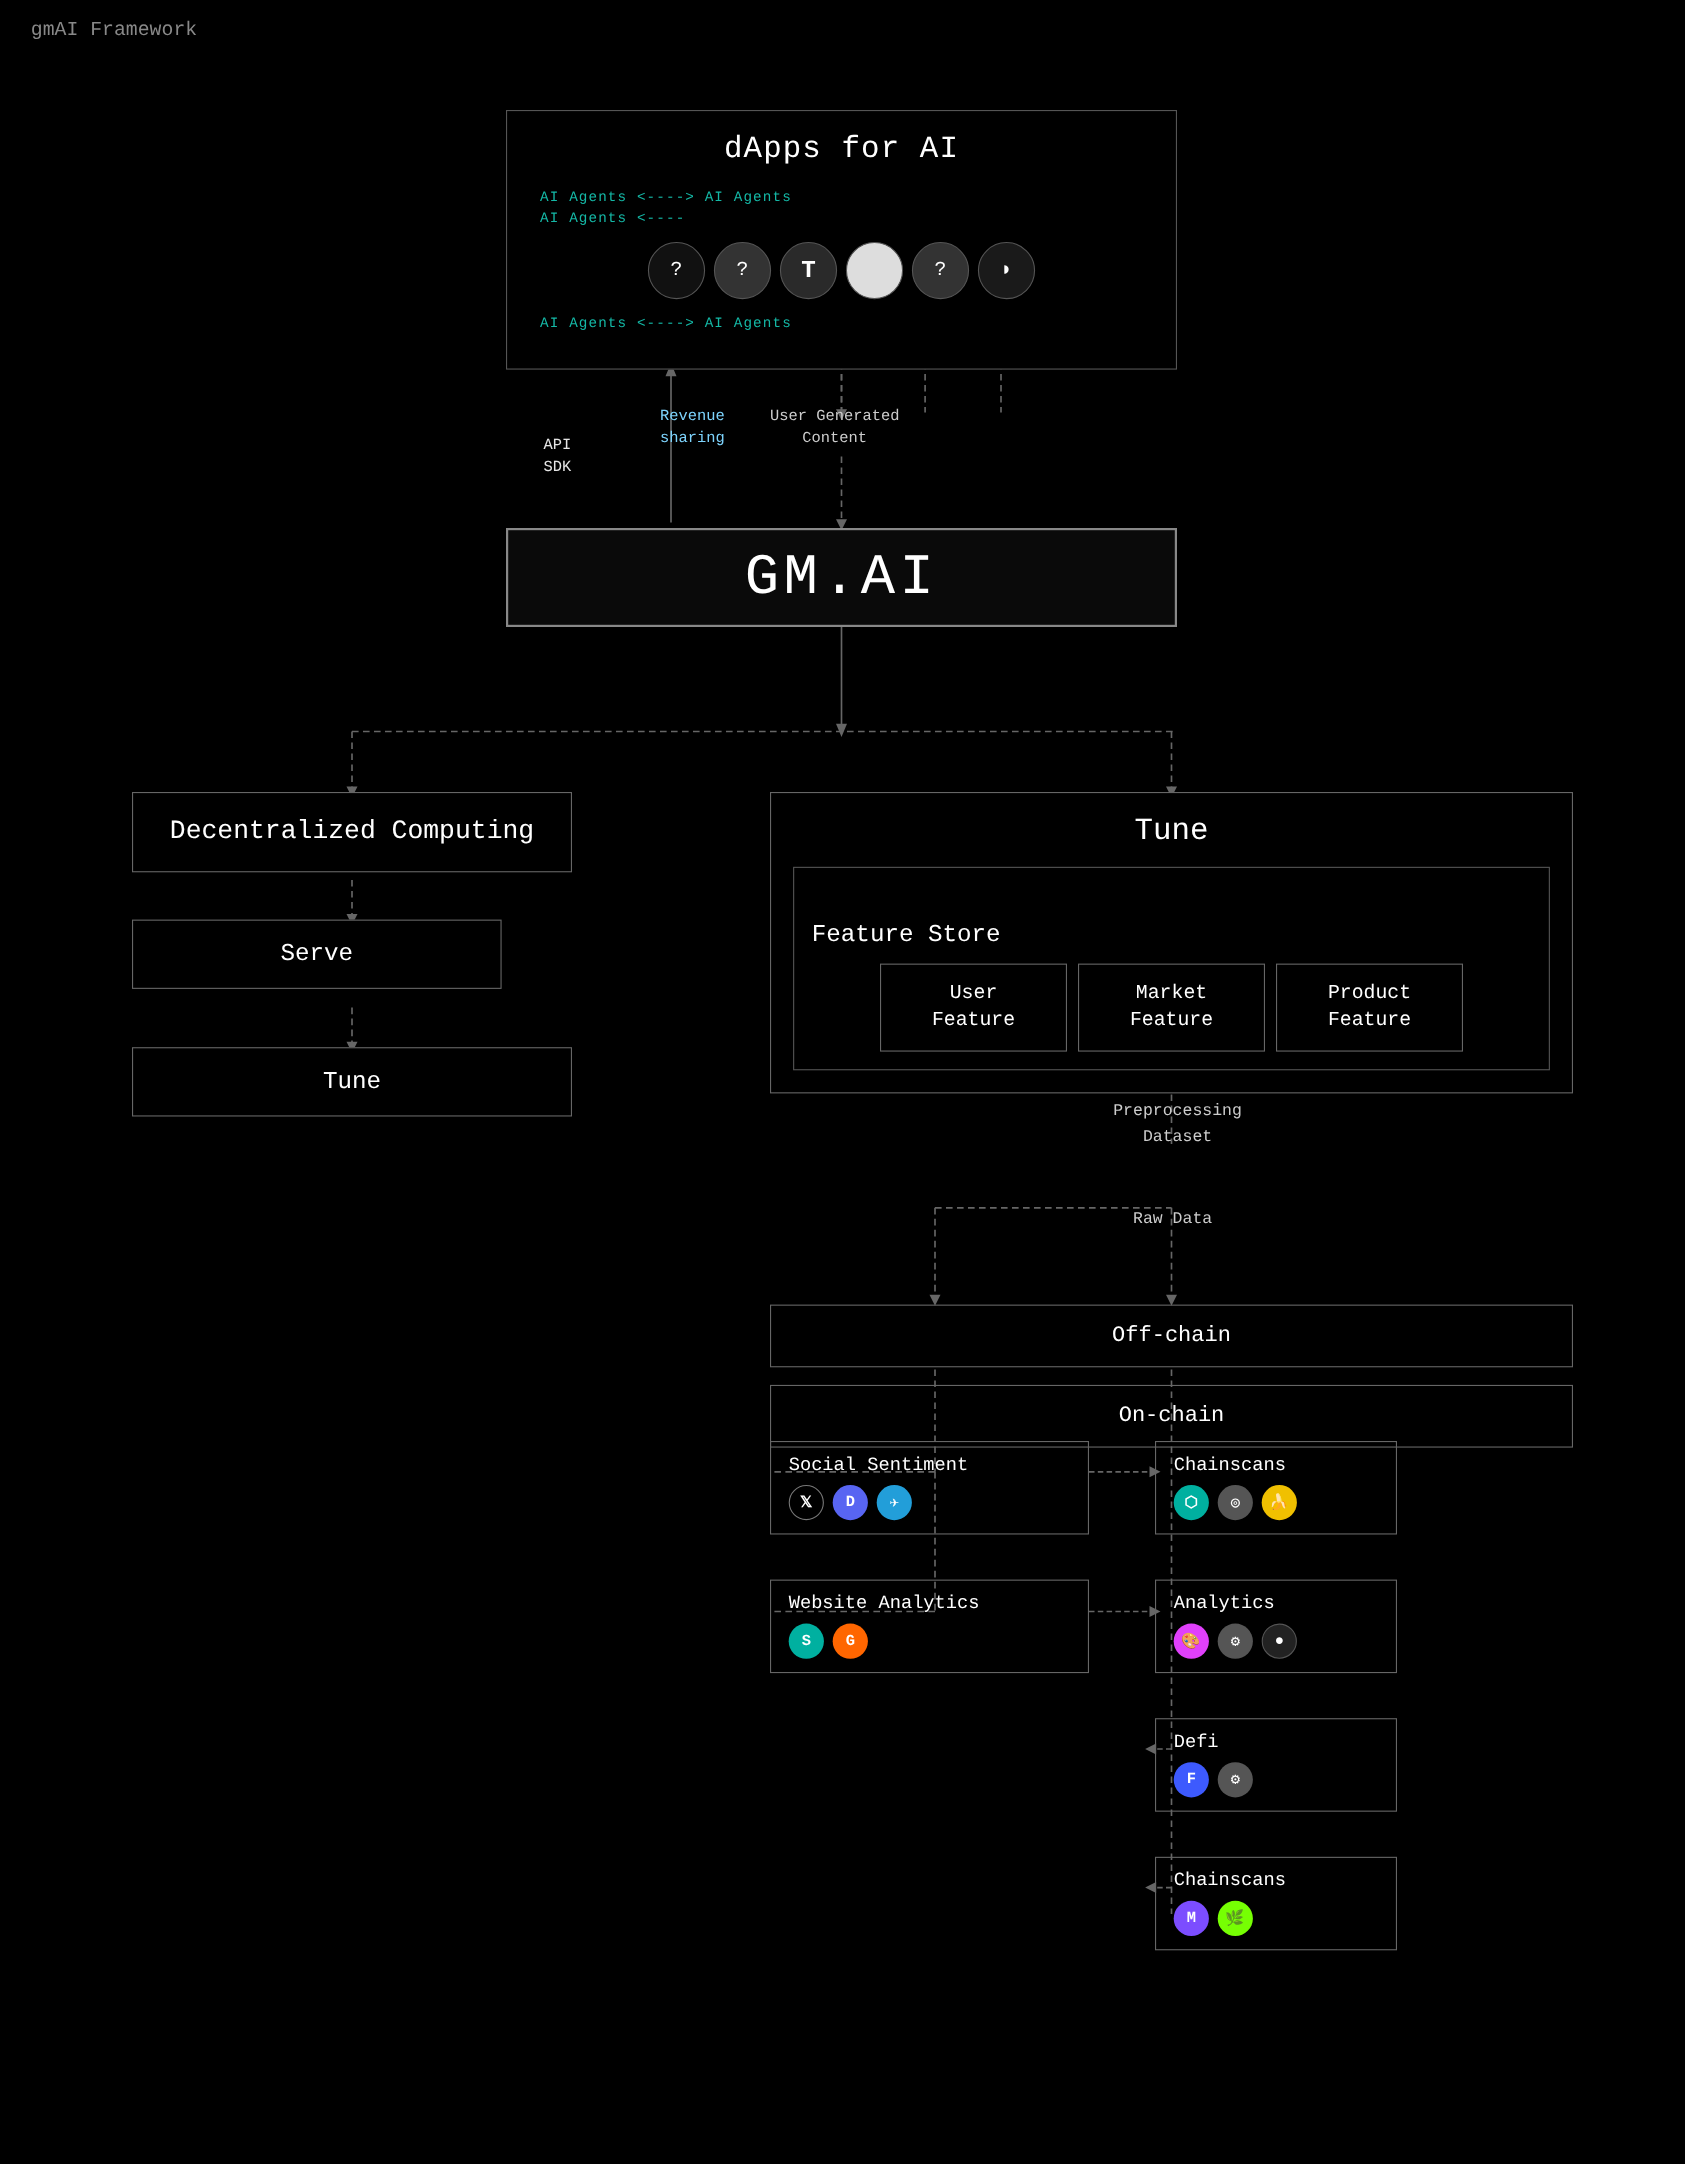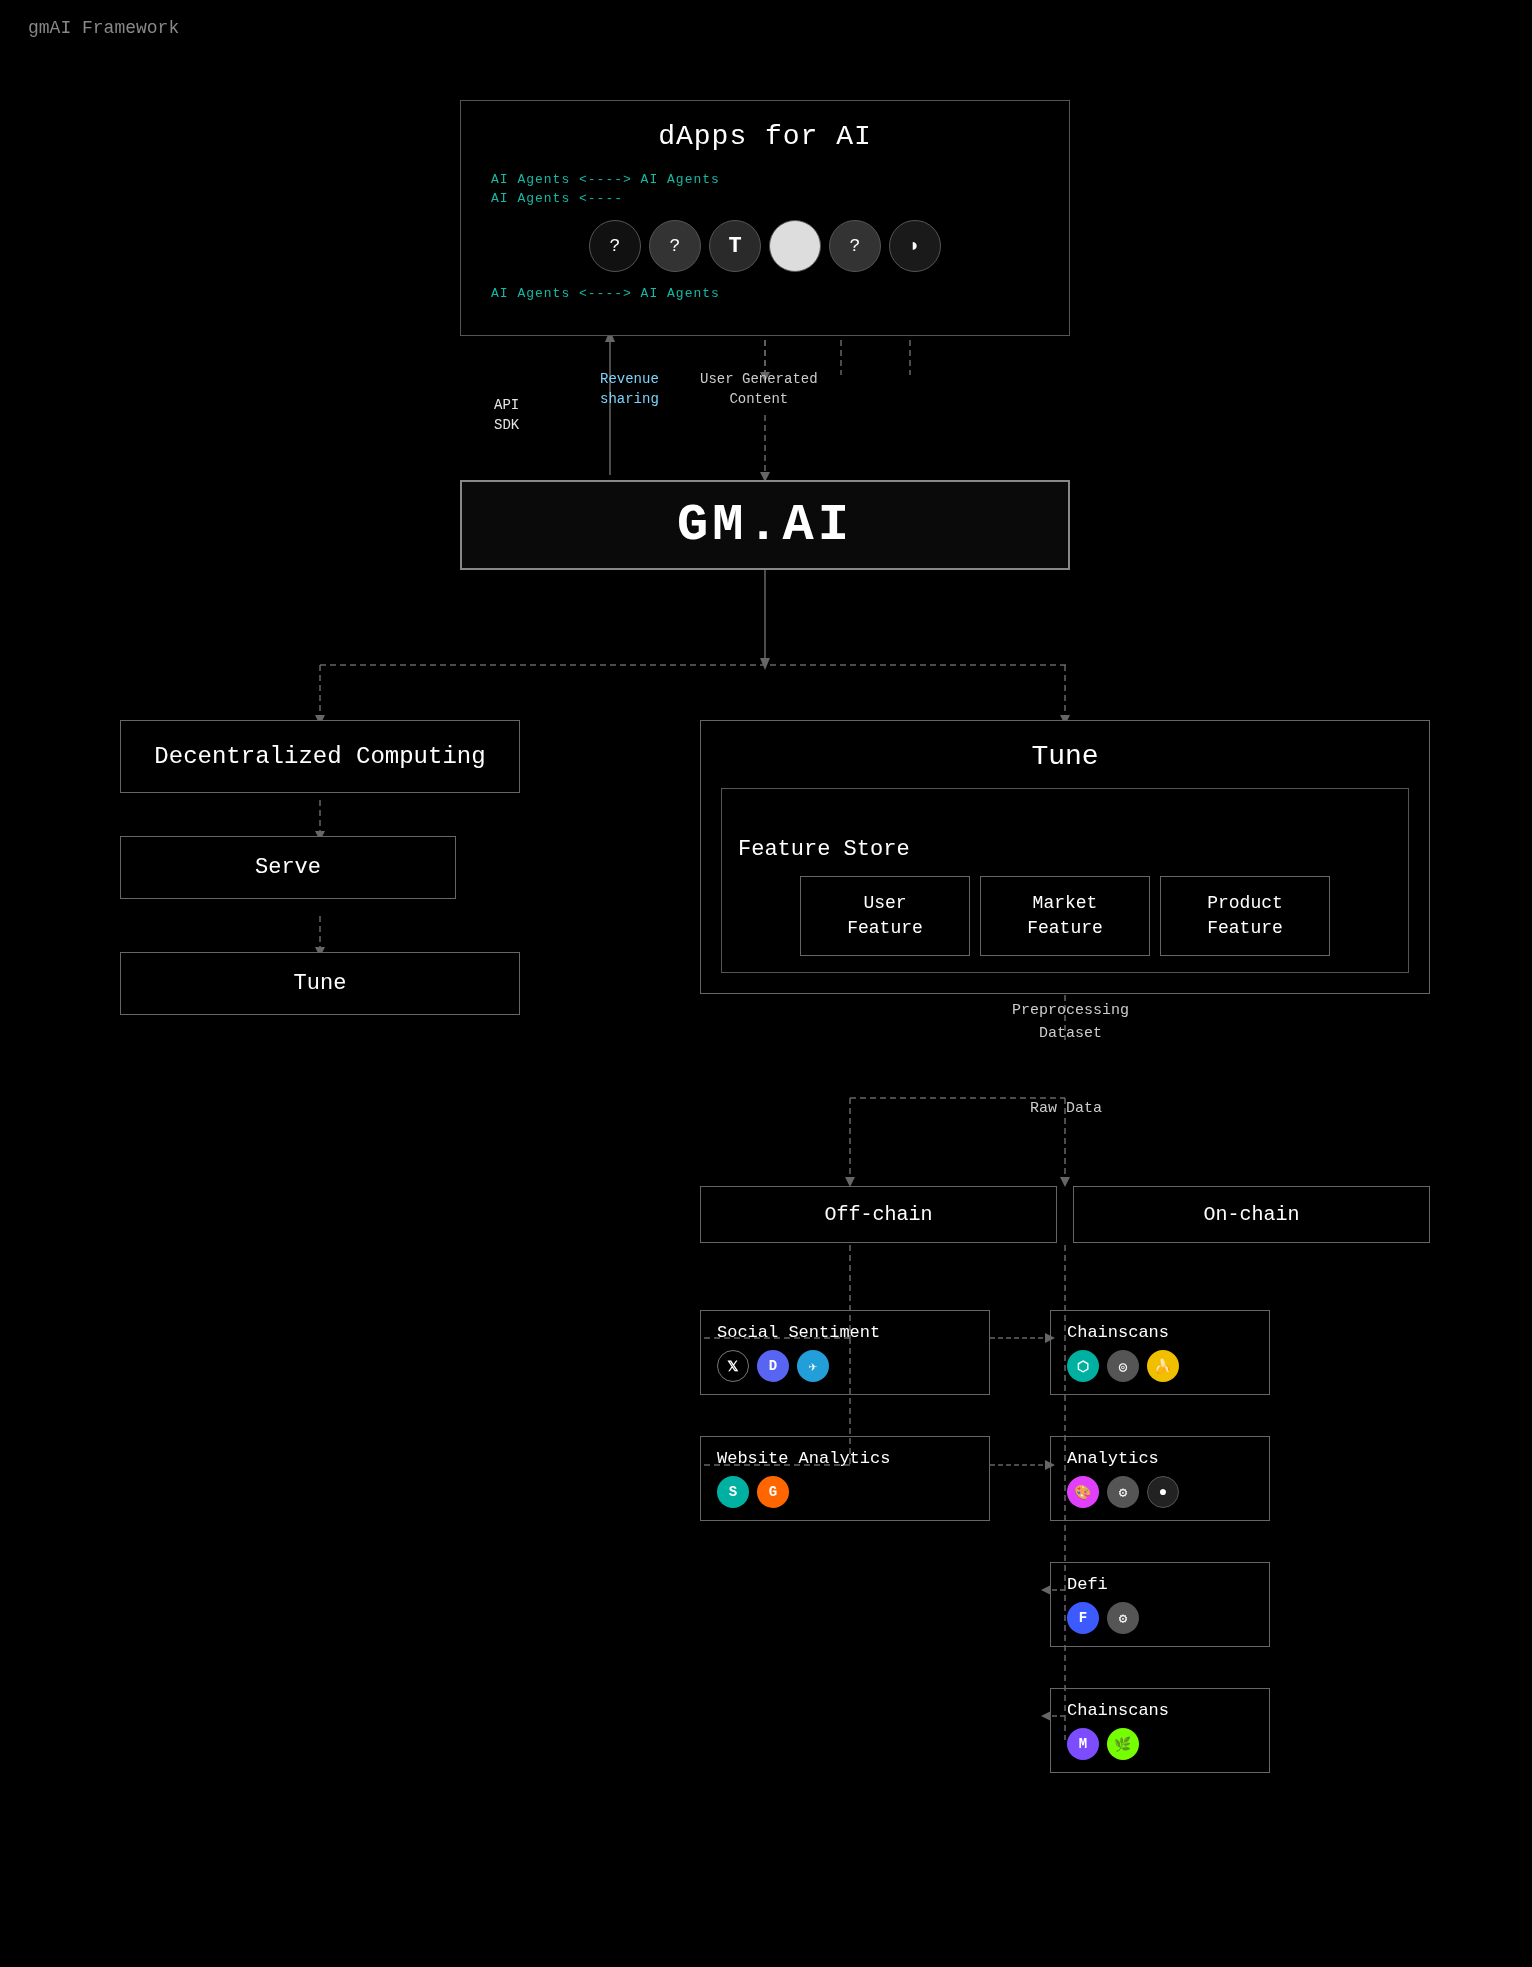--- a/index.html
+++ b/index.html
@@ -89,21 +89,21 @@
       width: 610px;
       border: 2px solid #888;
       background: #0a0a0a;
       display: flex;
       align-items: center;
       justify-content: center;
       height: 90px;
     }
     .gmai-logo {
       font-size: 52px;
-      font-weight: bold;
+      font-weight: normal;
       letter-spacing: 4px;
       color: #fff;
     }
 
     
     .label-api { position: absolute; top: 380px; left: 494px; font-size: 14px; color: #e5e5e5; text-align: left; line-height: 1.4; margin-top: 16px; }
     .label-revenue { position: absolute; top: 370px; left: 600px; font-size: 14px; color: #7dd3fc; text-align: center; line-height: 1.4; }
     .label-ugc { position: absolute; top: 370px; left: 700px; font-size: 14px; color: #ccc; text-align: center; line-height: 1.4; }
 
     
@@ -199,20 +199,21 @@
     }
 
     
     .chain-row {
       position: absolute;
       top: 1186px;
       left: 700px;
       display: flex;
       gap: 16px;
       width: 730px;
+      flex-direction: column;
     }
     .offchain-box, .onchain-box {
       flex: 1;
       border: 1.5px solid #666;
       padding: 16px;
       text-align: center;
       font-size: 20px;
     }
 
     

